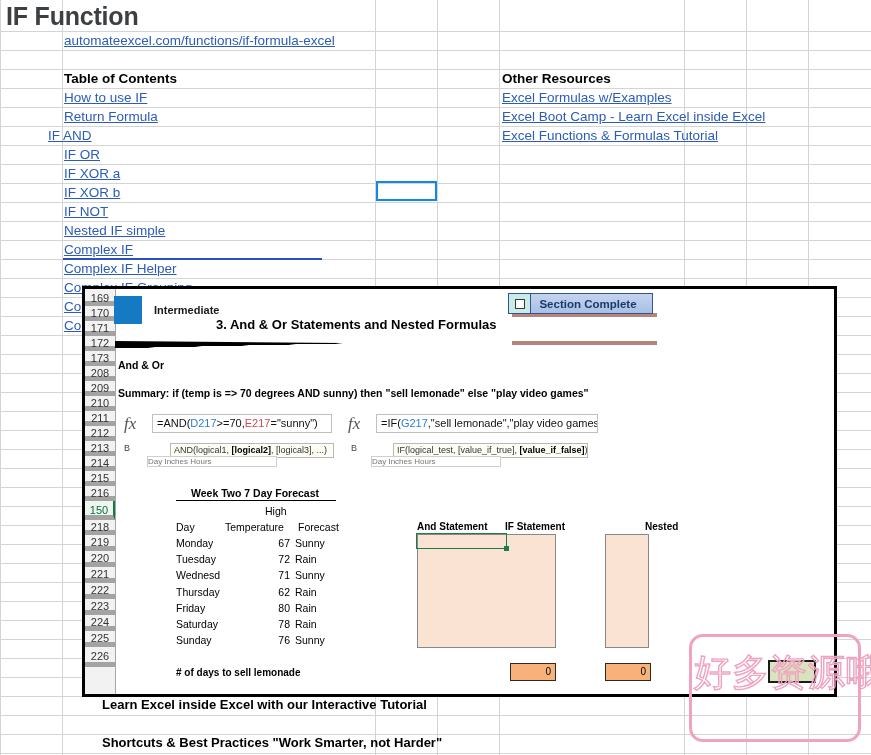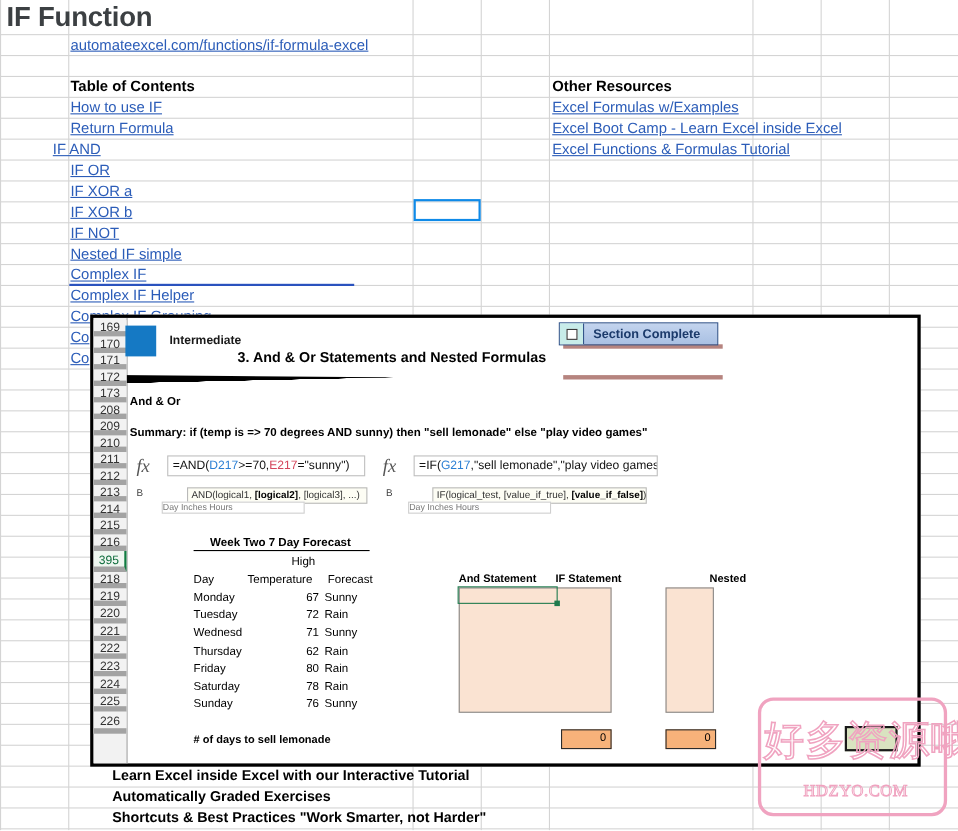--- a/index.html
+++ b/index.html
@@ -410,40 +410,39 @@
   <div class="cell link" style="left:64px; top:316px;">Co</div>
 
   <div class="cell bold" style="left:502px; top:69px;">Other Resources</div>
   <div class="cell link" style="left:502px; top:88px;">Excel Formulas w/Examples</div>
   <div class="cell link" style="left:502px; top:107px;">Excel Boot Camp - Learn Excel inside Excel</div>
   <div class="cell link" style="left:502px; top:126px;">Excel Functions &amp; Formulas Tutorial</div>
 
   <div class="sel-cell" style="left:376px; top:181px; width:61px; height:20px;"></div>
 
   <div class="promo" style="left:102px; top:697px;">Learn Excel inside Excel with our Interactive Tutorial</div>
-  <div class="promo" style="left:102px; top:716px;">Automatically Graded Exercises</div>
   <div class="promo" style="left:102px; top:735px;">Shortcuts &amp; Best Practices "Work Smarter, not Harder"</div>
 
   <div id="overlay">
     <div id="ov-rowheads"></div>
   <div class="rowhead" style="top: 2px; height: 15px; line-height: 14px;">169</div>
       <div class="rowhead" style="top: 17px; height: 15px; line-height: 14px;">170</div>
       <div class="rowhead" style="top: 32px; height: 15px; line-height: 14px;">171</div>
       <div class="rowhead" style="top: 47px; height: 15px; line-height: 14px;">172</div>
       <div class="rowhead" style="top: 62px; height: 15px; line-height: 14px;">173</div>
       <div class="rowhead" style="top: 77px; height: 15px; line-height: 14px;">208</div>
       <div class="rowhead" style="top: 92px; height: 15px; line-height: 14px;">209</div>
       <div class="rowhead" style="top: 107px; height: 15px; line-height: 14px;">210</div>
       <div class="rowhead" style="top: 122px; height: 15px; line-height: 14px;">211</div>
       <div class="rowhead" style="top: 137px; height: 15px; line-height: 14px;">212</div>
       <div class="rowhead" style="top: 152px; height: 15px; line-height: 14px;">213</div>
       <div class="rowhead" style="top: 167px; height: 15px; line-height: 14px;">214</div>
       <div class="rowhead" style="top: 182px; height: 15px; line-height: 14px;">215</div>
       <div class="rowhead" style="top: 197px; height: 15px; line-height: 14px;">216</div>
-      <div class="rowhead active" style="top: 212px; height: 19px; line-height: 18px;">395</div>
+      <div class="rowhead active" style="top: 212px; height: 19px; line-height: 18px;">150</div>
       <div class="rowhead" style="top: 231px; height: 15px; line-height: 14px;">218</div>
       <div class="rowhead" style="top: 246px; height: 16px; line-height: 15px;">219</div>
       <div class="rowhead" style="top: 262px; height: 16px; line-height: 15px;">220</div>
       <div class="rowhead" style="top: 278px; height: 16px; line-height: 15px;">221</div>
       <div class="rowhead" style="top: 294px; height: 16px; line-height: 15px;">222</div>
       <div class="rowhead" style="top: 310px; height: 16px; line-height: 15px;">223</div>
       <div class="rowhead" style="top: 326px; height: 16px; line-height: 15px;">224</div>
       <div class="rowhead" style="top: 342px; height: 16px; line-height: 15px;">225</div>
       <div class="rowhead" style="top: 358px; height: 20px; line-height: 19px;">226</div>
     </div>
@@ -524,15 +523,14 @@
   <div id="and-sel" style="left:416px; top:533px; width:91px; height:16px;"></div>
   <div id="and-sel-handle" style="left:504px; top:546px;"></div>
 
   <div class="totbox" style="left:510px; top:663px; width:46px; height:18px;">0</div>
   <div class="totbox" style="left:605px; top:663px; width:46px; height:18px;">0</div>
 
   <div id="green-cell"></div>
 
   <div id="watermark"></div>
   <div id="wm-cn">好多资源哦</div>
-  <div id="wm-en">HDZYO.COM</div>
 
 </div>
 
 </body></html>

